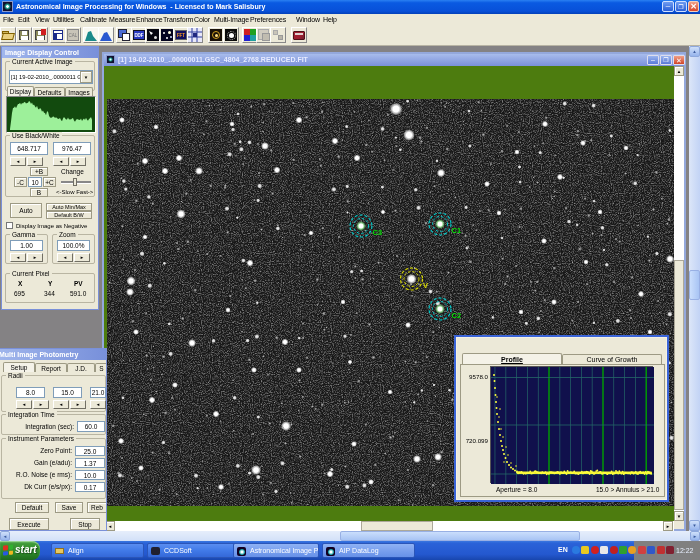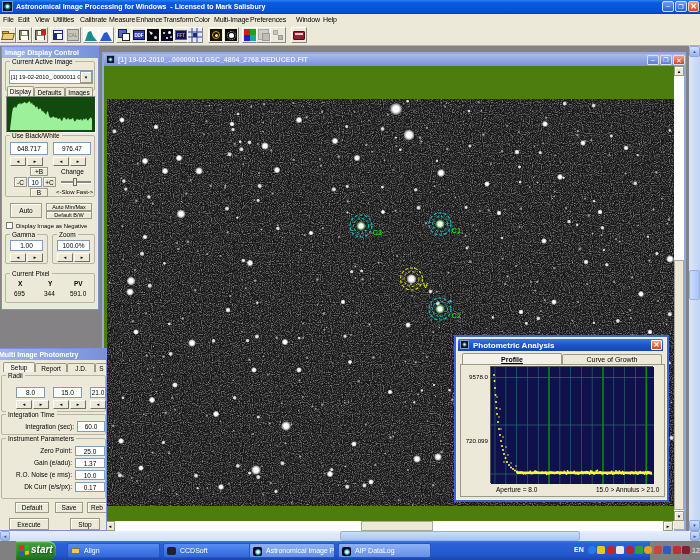--- a/index.html
+++ b/index.html
@@ -906,27 +906,20 @@
       <div class="lbl" style="left:2px;top:44px;width:68px;text-align:right">Dk Curr (e/s/px):</div>
       <div class="inp" style="left:73px;top:43px;width:30px;height:10px;text-align:center;line-height:9px">0.17</div>
     </div>
     <div class="btn2" style="left:18px;top:153px;width:34px;height:11px;line-height:10px">Default</div>
     <div class="btn2" style="left:58px;top:153px;width:28px;height:11px;line-height:10px">Save</div>
     <div class="btn2" style="left:90px;top:153px;width:20px;height:11px;line-height:10px">Reb</div>
     <div class="btn2" style="left:12px;top:169px;width:40px;height:12px;line-height:11px">Execute</div>
     <div class="btn2" style="left:73px;top:169px;width:30px;height:12px;line-height:11px">Stop</div>
   </div>
 <div class="abs" style="left:454px;top:335px;width:215px;height:167px;background:#ece9d8;border:2px solid #3a64d8;box-shadow:inset 0 0 0 1px #f4f1e4">
-    <div class="abs" style="left:2px;top:2px;width:205px;height:12px;background:linear-gradient(180deg,#3a76e8 0%,#1e55cc 50%,#1446b4 100%);border-radius:2px 2px 0 0">
-      <div class="abs" style="left:2px;top:1px;width:9px;height:9px;background:#101030;border:1px solid #8899cc">
-        <div class="abs" style="left:10%;top:10%;width:80%;height:80%;border-radius:50%;background:radial-gradient(circle,#ffffff 0 20%,#30c0b0 32%,#186058 55%,#101030 75%)"></div>
-      </div>
-      <div class="abs" style="left:15px;top:1.5px;font-size:8px;font-weight:bold;color:#fff">Photometric Analysis</div>
-      <div class="abs" style="left:193px;top:1px;width:11px;height:10px;background:linear-gradient(180deg,#f0a088,#d04428);border:1px solid #fff;border-radius:1px;color:#fff;font-size:7px;line-height:8px;text-align:center;font-weight:bold">✕</div>
-    </div>
     <div class="tab" style="left:6px;top:16px;width:100px;height:11px;line-height:11px;background:#f4f2e8;z-index:2;font-size:7px;font-weight:bold;text-decoration:underline">Profile</div>
     <div class="tab" style="left:106px;top:17px;width:100px;height:10px;line-height:10px;font-size:7px">Curve of Growth</div>
     <div class="abs" style="left:4px;top:27px;width:205px;height:133px;background:#ece9d8;border:1px solid #9d9a84"></div>
     <div class="abs" style="left:34px;top:29px;width:163px;height:117px;border:1px solid #555">
       <svg width="163" height="117" viewBox="0 0 163 117" style="position:absolute;left:0;top:0;display:block">
         <rect width="163" height="117" fill="#10104c"></rect>
         <rect x="3.6" y="0" width="0.7" height="117" fill="#256868"></rect>
         <rect x="14.5" y="0" width="0.7" height="117" fill="#256868"></rect>
         <rect x="25.2" y="0" width="0.7" height="117" fill="#256868"></rect>
         <rect x="36.1" y="0" width="0.7" height="117" fill="#256868"></rect>
@@ -1100,21 +1093,21 @@
         <circle cx="158.0" cy="105.1" r="0.9" fill="#ffff40"></circle>
         <circle cx="159.1" cy="106.4" r="0.9" fill="#ffff40"></circle>
         <circle cx="160.2" cy="106.8" r="0.9" fill="#ffff40"></circle>
       </svg>
     </div>
     <div class="abs" style="left:6px;top:36px;width:26px;text-align:right;font-size:6.2px;white-space:nowrap">9578.0</div>
     <div class="abs" style="left:2px;top:100px;width:30px;text-align:right;font-size:6.2px;white-space:nowrap">720.099</div>
     <div class="abs" style="left:40px;top:149px;font-size:6.5px;white-space:nowrap">Aperture = 8.0</div>
     <div class="abs" style="left:140px;top:149px;font-size:6.5px;white-space:nowrap">15.0 &gt; Annulus &gt; 21.0</div>
   </div>
-<div class="abs" style="left:16px;top:541px;width:634px;height:19px;background:linear-gradient(180deg,#3a77e0 0%,#2a62d8 12%,#2458cf 70%,#1846ae 100%)">
+<div class="abs" style="left:0;top:541px;width:634px;height:19px;background:linear-gradient(180deg,#3a77e0 0%,#2a62d8 12%,#2458cf 70%,#1846ae 100%)">
     <div class="abs" style="left:0;top:0;width:40px;height:19px;background:linear-gradient(180deg,#62b55e 0%,#3e9a38 15%,#2f8a2b 60%,#1e6a1c 100%);border-radius:0 8px 8px 0;box-shadow:inset 0 1px 1px #9ed89a">
       <div class="abs" style="left:3px;top:4px;width:11px;height:11px;transform:skewY(-6deg)">
         <div class="abs" style="left:0;top:0;width:4.5px;height:4.5px;background:#e03020;border-radius:1px"></div>
         <div class="abs" style="left:5.5px;top:0;width:4.5px;height:4.5px;background:#30b030;border-radius:1px"></div>
         <div class="abs" style="left:0;top:5.5px;width:4.5px;height:4.5px;background:#2858e0;border-radius:1px"></div>
         <div class="abs" style="left:5.5px;top:5.5px;width:4.5px;height:4.5px;background:#f0b820;border-radius:1px"></div>
       </div>
       <div class="abs" style="left:15px;top:2.5px;color:#fff;font-size:10px;font-weight:bold;font-style:italic;text-shadow:1px 1px 1px #1a4a1a">start</div>
     </div>
     <div class="abs" style="left:51px;top:2px;width:93px;height:15px;background:linear-gradient(180deg,#5a8df0 0%,#417ae8 50%,#3468d8 100%);border-radius:2px;border:1px solid #2a55b8;overflow:hidden">

